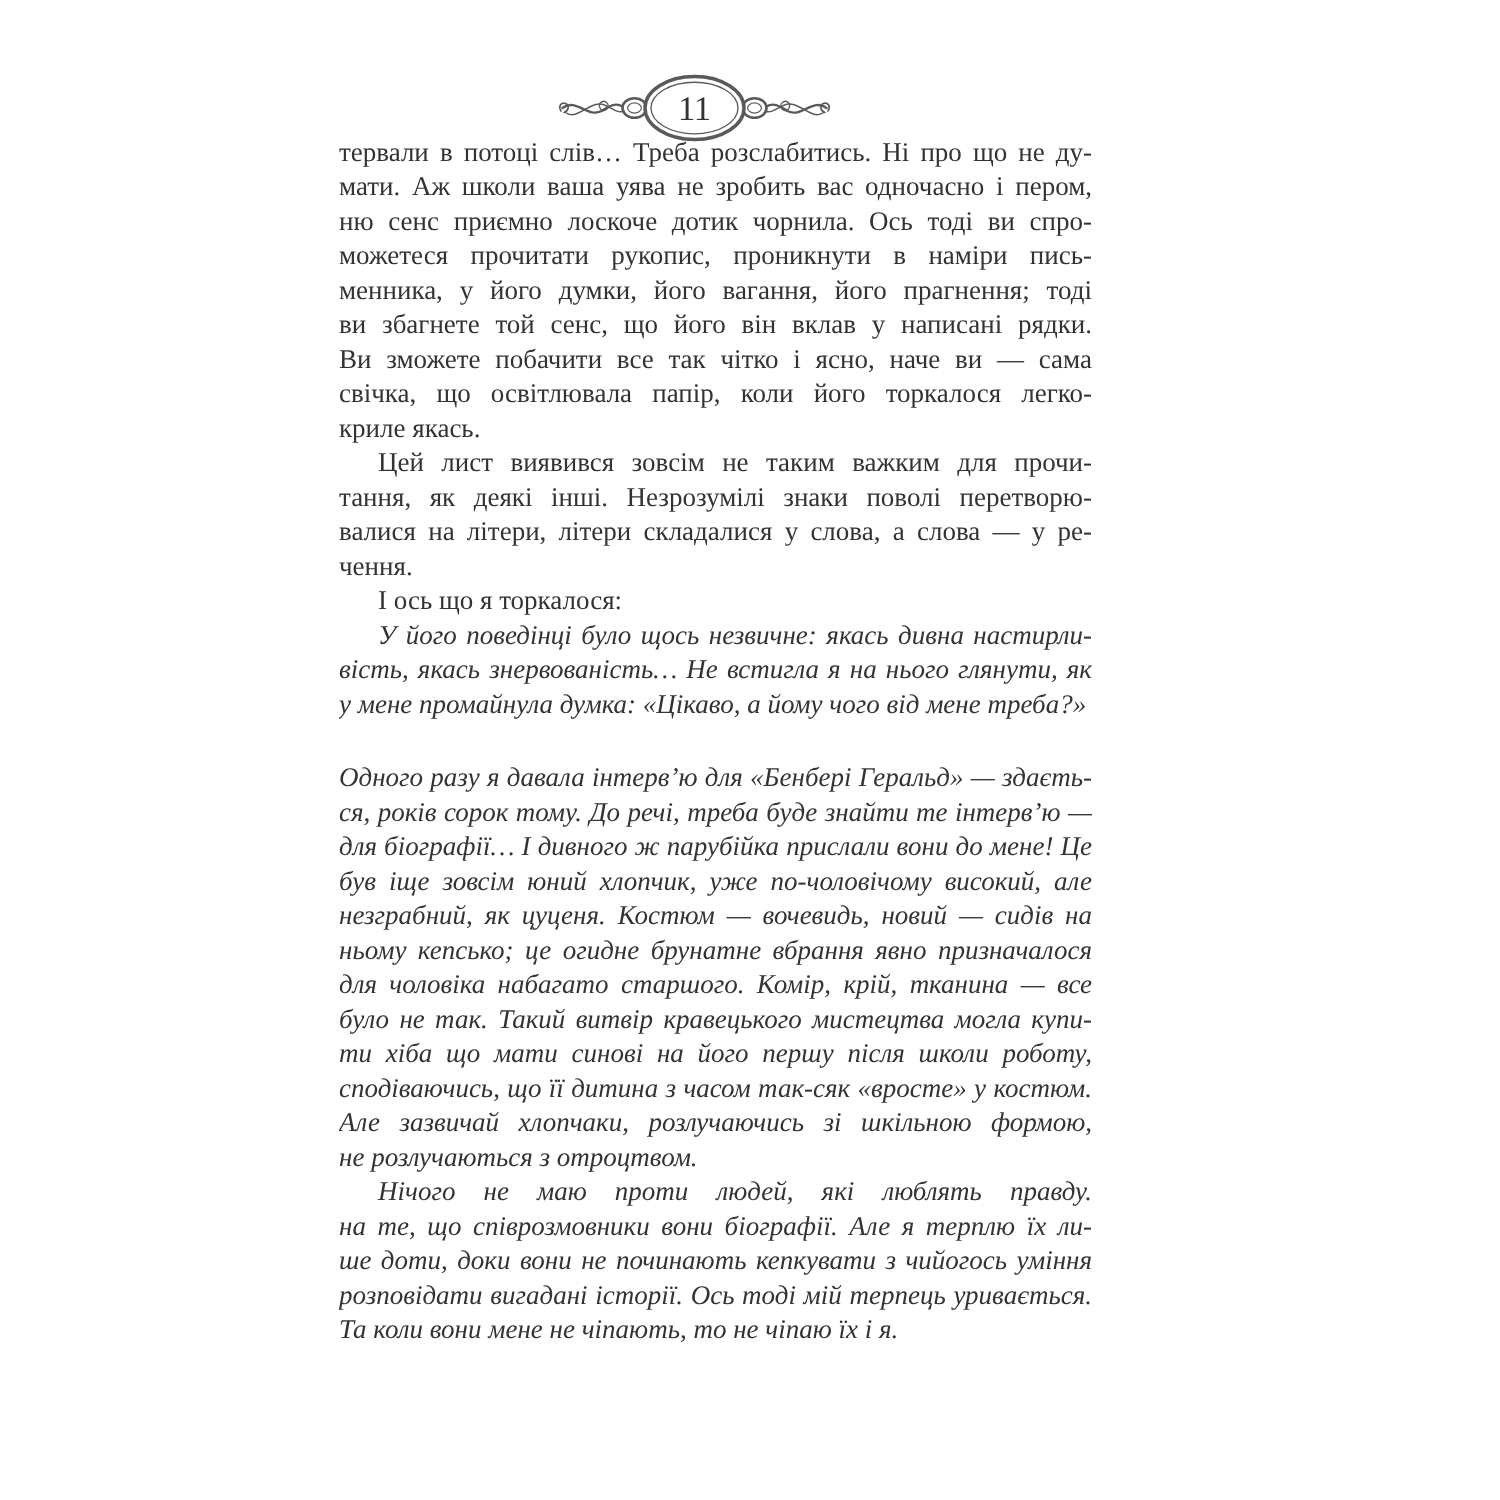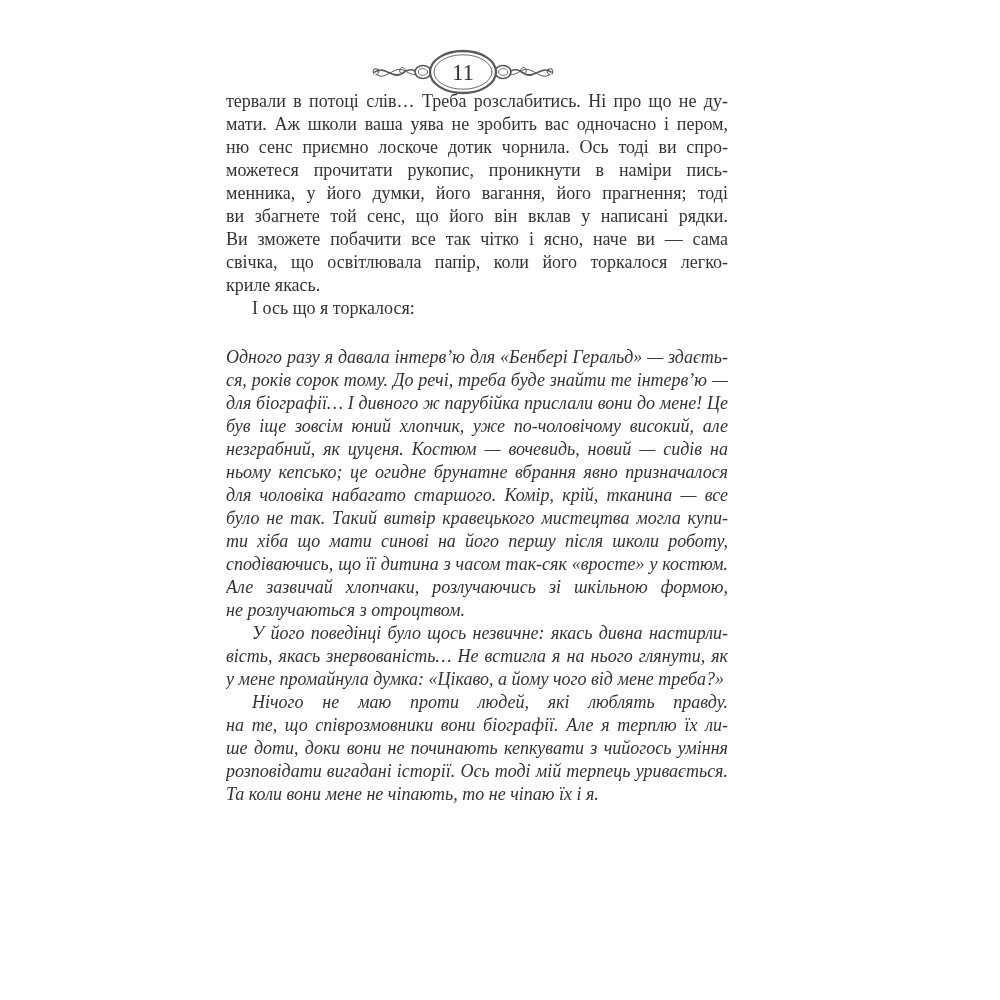--- a/index.html
+++ b/index.html
@@ -88,42 +88,48 @@
         <div class="line">мати. Аж школи ваша уява не зробить вас одночасно і пером,</div>
         <div class="line">ню сенс приємно лоскоче дотик чорнила. Ось тоді ви спро-</div>
         <div class="line">можетеся прочитати рукопис, проникнути в наміри пись-</div>
         <div class="line">менника, у його думки, його вагання, його прагнення; тоді</div>
         <div class="line">ви збагнете той сенс, що його він вклав у написані рядки.</div>
         <div class="line">Ви зможете побачити все так чітко і ясно, наче ви — сама</div>
         <div class="line">свічка, що освітлювала папір, коли його торкалося легко-</div>
         <div class="line last">криле якась.</div>
       </div>
       <div class="para regular">
+        <div class="line indent">Цей лист виявився зовсім не таким важким для прочи-</div>
+        <div class="line">тання, як деякі інші. Незрозумілі знаки поволі перетворю-</div>
+        <div class="line">валися на літери, літери складалися у слова, а слова — у ре-</div>
+        <div class="line last">чення.</div>
+      </div>
+      <div class="para regular">
         <div class="line last indent">І ось що я торкалося:</div>
+      </div>
+      <div class="para italic">
+        <div class="line indent">У його поведінці було щось незвичне: якась дивна настирли-</div>
+        <div class="line">вість, якась знервованість… Не встигла я на нього глянути, як</div>
+        <div class="line last">у мене промайнула думка: «Цікаво, а йому чого від мене треба?»</div>
       </div>
       <div class="para italic gap">
         <div class="line">Одного разу я давала інтерв’ю для «Бенбері Геральд» — здаєть-</div>
         <div class="line">ся, років сорок тому. До речі, треба буде знайти те інтерв’ю —</div>
         <div class="line">для біографії… І дивного ж парубійка прислали вони до мене! Це</div>
         <div class="line">був іще зовсім юний хлопчик, уже по-чоловічому високий, але</div>
         <div class="line">незграбний, як цуценя. Костюм — вочевидь, новий — сидів на</div>
         <div class="line">ньому кепсько; це огидне брунатне вбрання явно призначалося</div>
         <div class="line">для чоловіка набагато старшого. Комір, крій, тканина — все</div>
         <div class="line">було не так. Такий витвір кравецького мистецтва могла купи-</div>
         <div class="line">ти хіба що мати синові на його першу після школи роботу,</div>
         <div class="line">сподіваючись, що її дитина з часом так-сяк «вросте» у костюм.</div>
         <div class="line">Але зазвичай хлопчаки, розлучаючись зі шкільною формою,</div>
         <div class="line last">не розлучаються з отроцтвом.</div>
       </div>
       <div class="para italic">
-        <div class="line indent">У його поведінці було щось незвичне: якась дивна настирли-</div>
-        <div class="line">вість, якась знервованість… Не встигла я на нього глянути, як</div>
-        <div class="line last">у мене промайнула думка: «Цікаво, а йому чого від мене треба?»</div>
-      </div>
-      <div class="para italic">
         <div class="line indent">Нічого не маю проти людей, які люблять правду. Незважаючи</div>
         <div class="line">на те, що співрозмовники вони біографії. Але я терплю їх ли-</div>
         <div class="line">ше доти, доки вони не починають кепкувати з чийогось уміння</div>
         <div class="line">розповідати вигадані історії. Ось тоді мій терпець уривається.</div>
         <div class="line last">Та коли вони мене не чіпають, то не чіпаю їх і я.</div>
       </div>
     </div>
 
 </div>
 

